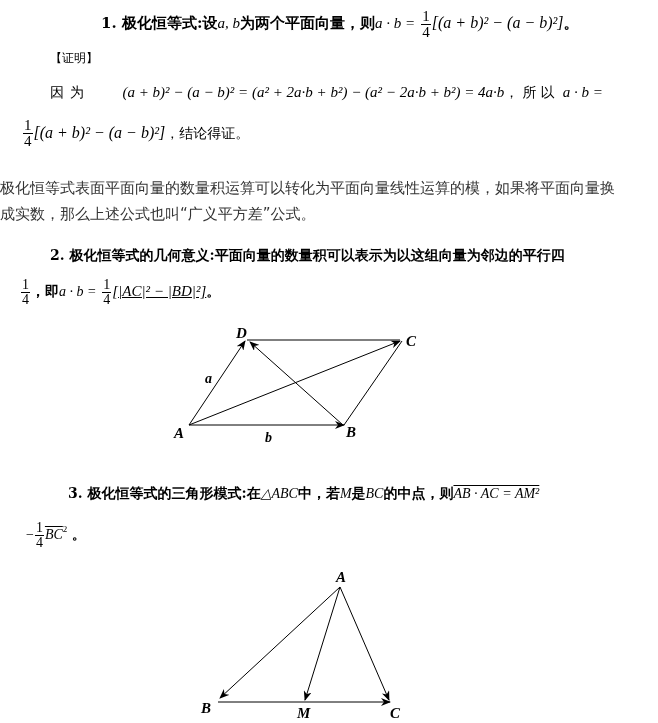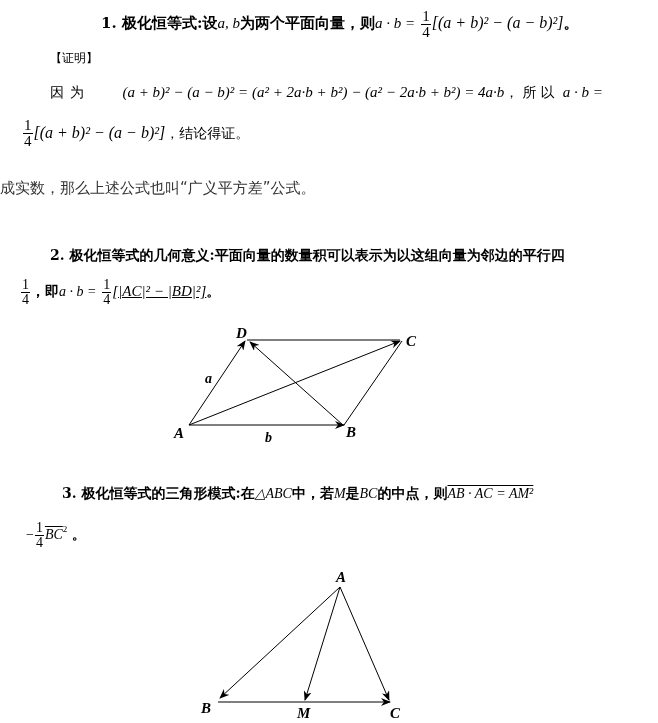--- a/index.html
+++ b/index.html
@@ -33,20 +33,21 @@
   <span class="cn-small" style="letter-spacing:6px;">因为</span>
   <span class="math" style="font-size:15px;margin-left:28px;">(a + b)² − (a − b)² = (a² + 2a·b + b²) − (a² − 2a·b + b²) = 4a·b</span><span class="cn-small" style="letter-spacing:4px;">，所以</span>
   <span class="math" style="font-size:15px;">a · b =</span>
 </div>
 
 <div class="abs" style="left:22px; top:118px; font-size:15px; line-height:30px;">
   <span class="frac"><span class="num">1</span><span class="den">4</span></span><span class="math" style="font-size:16px;">[(a + b)² − (a − b)²]</span><span class="cn-small">，结论得证。</span>
 </div>
 
 <div class="abs para" style="left:0; top:175px;">
+  <div>极化恒等式表面平面向量的数量积运算可以转化为平面向量线性运算的模，如果将平面向量换</div>
   <div>成实数，那么上述公式也叫“广义平方差”公式。</div>
 </div>
 
 <div class="abs bold" style="left:50px; top:244px; font-size:14px; line-height:22px;">
   <span>2.</span>
   <span>极化恒等式的几何意义:</span><span>平面向量的数量积可以表示为以这组向量为邻边的平行四</span>
 </div>
 <div class="abs bold" style="left:20px; top:274px; font-size:14px; line-height:34px;">
   <span class="frac" style="font-weight:normal;"><span class="num">1</span><span class="den">4</span></span><span>，即</span><span class="math" style="font-weight:normal;">a · b =</span>
   <span class="frac" style="font-weight:normal;"><span class="num">1</span><span class="den">4</span></span><span class="math" style="font-weight:normal; font-size:15px;text-decoration:underline;">[|AC|² − |BD|²]</span><span>。</span>
@@ -71,21 +72,21 @@
 
   <line x1="194" y1="110" x2="252" y2="26" stroke="#000" stroke-width="1"></line>
   <text x="86" y="23" font-size="15">D</text>
   <text x="256" y="31" font-size="15">C</text>
   <text x="24" y="123" font-size="15">A</text>
   <text x="196" y="122" font-size="15">B</text>
   <text x="55" y="68" font-size="14">a</text>
   <text x="115" y="127" font-size="14">b</text>
 </svg>
 
-<div class="abs bold" style="left:62px; top:482px; font-size:14px; line-height:22px;">
+<div class="abs bold" style="left:68px; top:482px; font-size:14px; line-height:22px;">
   <span>3.</span>
   <span>极化恒等式的三角形模式:</span><span>在</span><span class="math" style="font-weight:normal;">△ABC</span><span>中，若</span><span class="math" style="font-weight:normal;">M</span><span>是</span><span class="math" style="font-weight:normal;">BC</span><span>的中点，则</span><span class="math ovl" style="font-weight:normal;">AB · AC = AM²</span>
 </div>
 <div class="abs" style="left:26px; top:514px; font-size:14px; line-height:30px;">
   <span class="rm">−</span><span class="frac"><span class="num">1</span><span class="den">4</span></span><span class="math ovl">BC</span><sup class="rm">2</sup>
   <span class="bold">。</span>
 </div>
 
 <svg class="abs" style="left:180px; top:560px;" width="240" height="163" viewBox="0 0 240 163">
   <defs>

